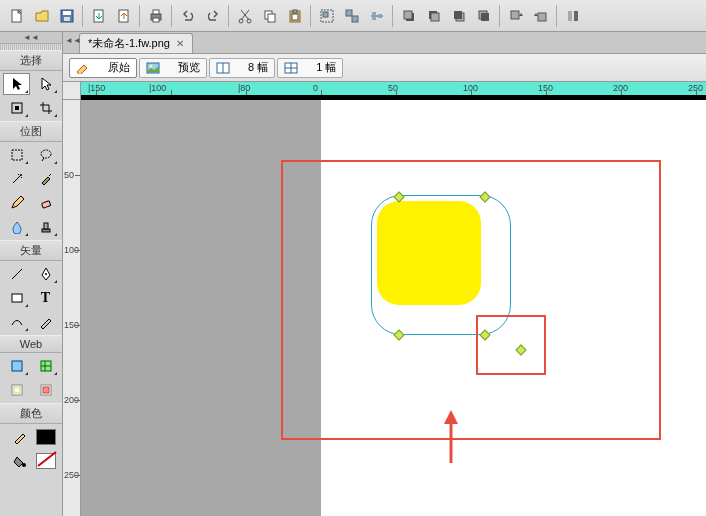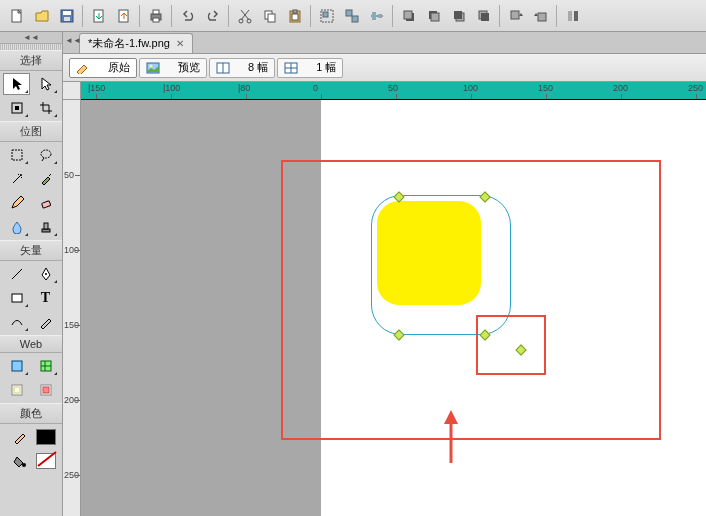--- a/index.html
+++ b/index.html
@@ -25,21 +25,21 @@
 .tab-collapse { position: absolute; left: 2px; top: 4px; font-size: 8px; color: #555; cursor: pointer; }
 .tab { background: #e8e8e8; border: 1px solid #999; border-bottom: none; padding: 2px 8px; font-size: 11px; display: flex; align-items: center; gap: 6px; border-radius: 3px 3px 0 0; margin-left: 6px; }
 .tab .close-x { cursor: pointer; color: #666; font-size: 10px; }
 
 .doc-toolbar { height: 28px; background: linear-gradient(#f0f0f0, #e0e0e0); border-bottom: 1px solid #999; display: flex; align-items: center; padding: 0 6px; gap: 2px; }
 .doc-btn { height: 20px; padding: 0 6px; border: 1px solid #aaa; background: #f8f8f8; display: flex; align-items: center; gap: 18px; font-size: 11px; cursor: pointer; border-radius: 2px; }
 .doc-btn.active { background: #fff; border-color: #888; }
 .doc-btn-icon { width: 14px; height: 12px; display: inline-block; }
 
 .canvas-wrap { flex: 1; position: relative; background: #a8a8a8; overflow: hidden; }
-.ruler-h { position: absolute; left: 18px; top: 0; right: 0; height: 18px; background: #14b8a6; border-bottom: 1px solid #000000; }
+.ruler-h { position: absolute; left: 18px; top: 0; right: 0; height: 18px; background: #5eead4; border-bottom: 5px solid #000000; }
 .ruler-v { position: absolute; left: 0; top: 18px; bottom: 0; width: 18px; background: #e8e8e8; border-right: 1px solid #999; }
 .ruler-corner { position: absolute; left: 0; top: 0; width: 18px; height: 18px; background: #e8e8e8; border-right: 1px solid #999; border-bottom: 1px solid #999; }
 .ruler-h .tick-label, .ruler-v .tick-label { position: absolute; font-size: 9px; color: #444; }
 .ruler-h .tick { position: absolute; bottom: 0; width: 1px; height: 5px; background: #666; }
 .ruler-v .tick { position: absolute; right: 0; height: 1px; width: 5px; background: #666; }
 
 .canvas-inner { position: absolute; left: 18px; top: 18px; right: 0; bottom: 0; background: #a8a8a8; }
 .doc-page { position: absolute; left: 240px; top: 0; width: 385px; height: 416px; background: #fff; }
 
 .annot-rect-big { position: absolute; left: 200px; top: 60px; width: 380px; height: 280px; border: 2px solid #e74c3c; pointer-events: none; }
@@ -411,21 +411,21 @@
             </svg></span>
         <span>1 幅</span>
       </div>
     </div>
 
     <div class="canvas-wrap">
       <div class="ruler-corner"></div>
       <div class="ruler-h" id="ruler-h">
           <span class="tick-label" style="left: 7px; top: 1px;">|150</span>
           <div class="tick" style="left: 15px;"></div>
-          <span class="tick-label" style="left: 82px; top: 1px;">|100</span>
+          <span class="tick-label" style="left: 68px; top: 1px;">|100</span>
           <div class="tick" style="left: 90px;"></div>
           <span class="tick-label" style="left: 157px; top: 1px;">|80</span>
           <div class="tick" style="left: 165px;"></div>
           <span class="tick-label" style="left: 232px; top: 1px;">0</span>
           <div class="tick" style="left: 240px;"></div>
           <span class="tick-label" style="left: 307px; top: 1px;">50</span>
           <div class="tick" style="left: 315px;"></div>
           <span class="tick-label" style="left: 382px; top: 1px;">100</span>
           <div class="tick" style="left: 390px;"></div>
           <span class="tick-label" style="left: 457px; top: 1px;">150</span>

